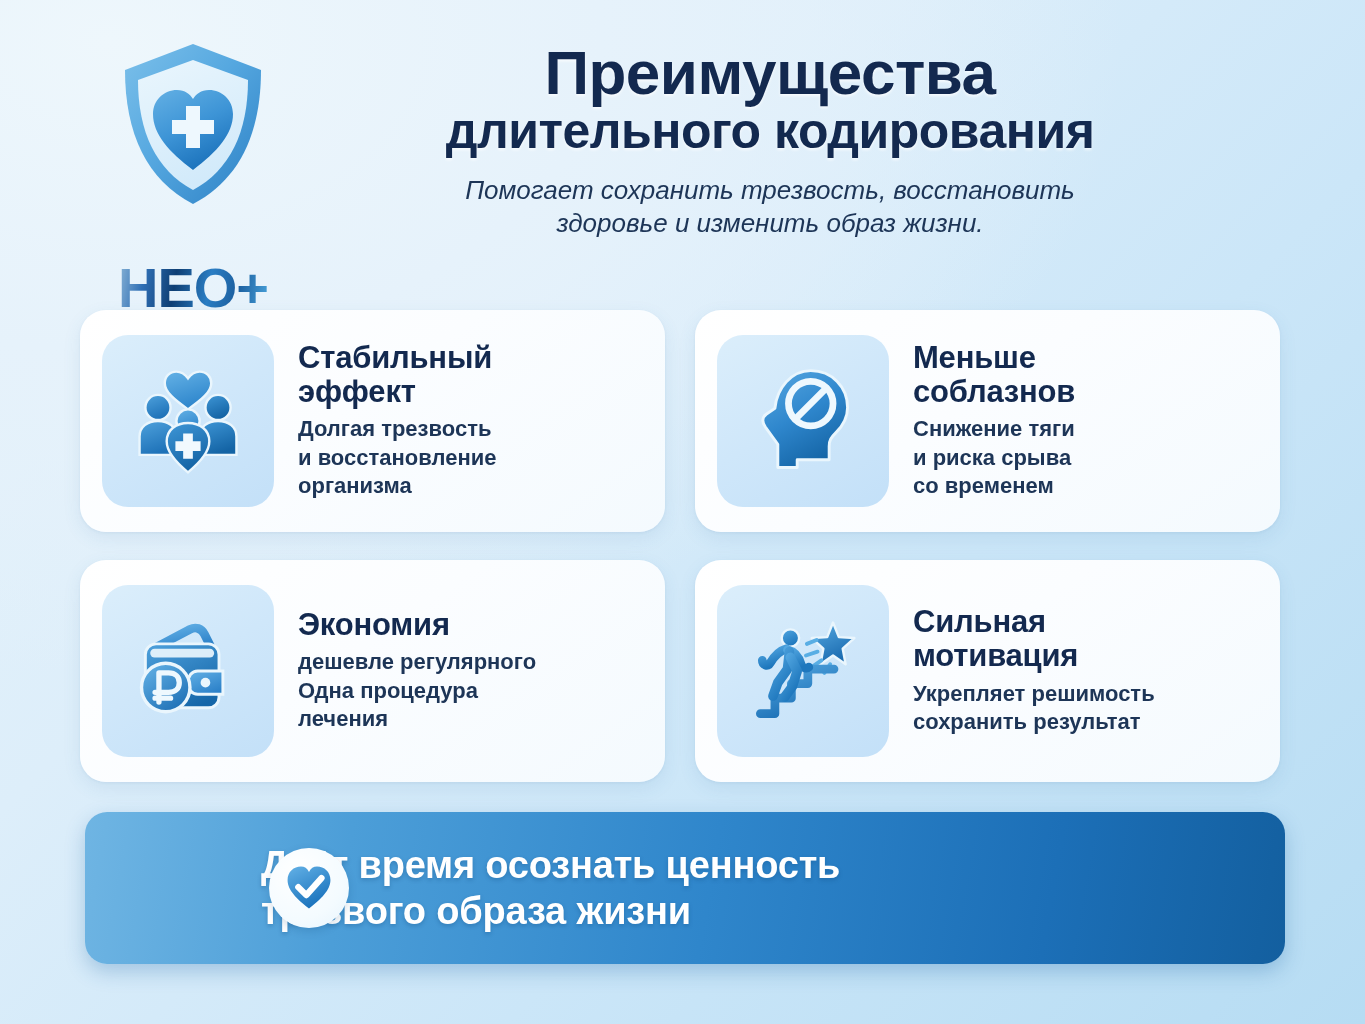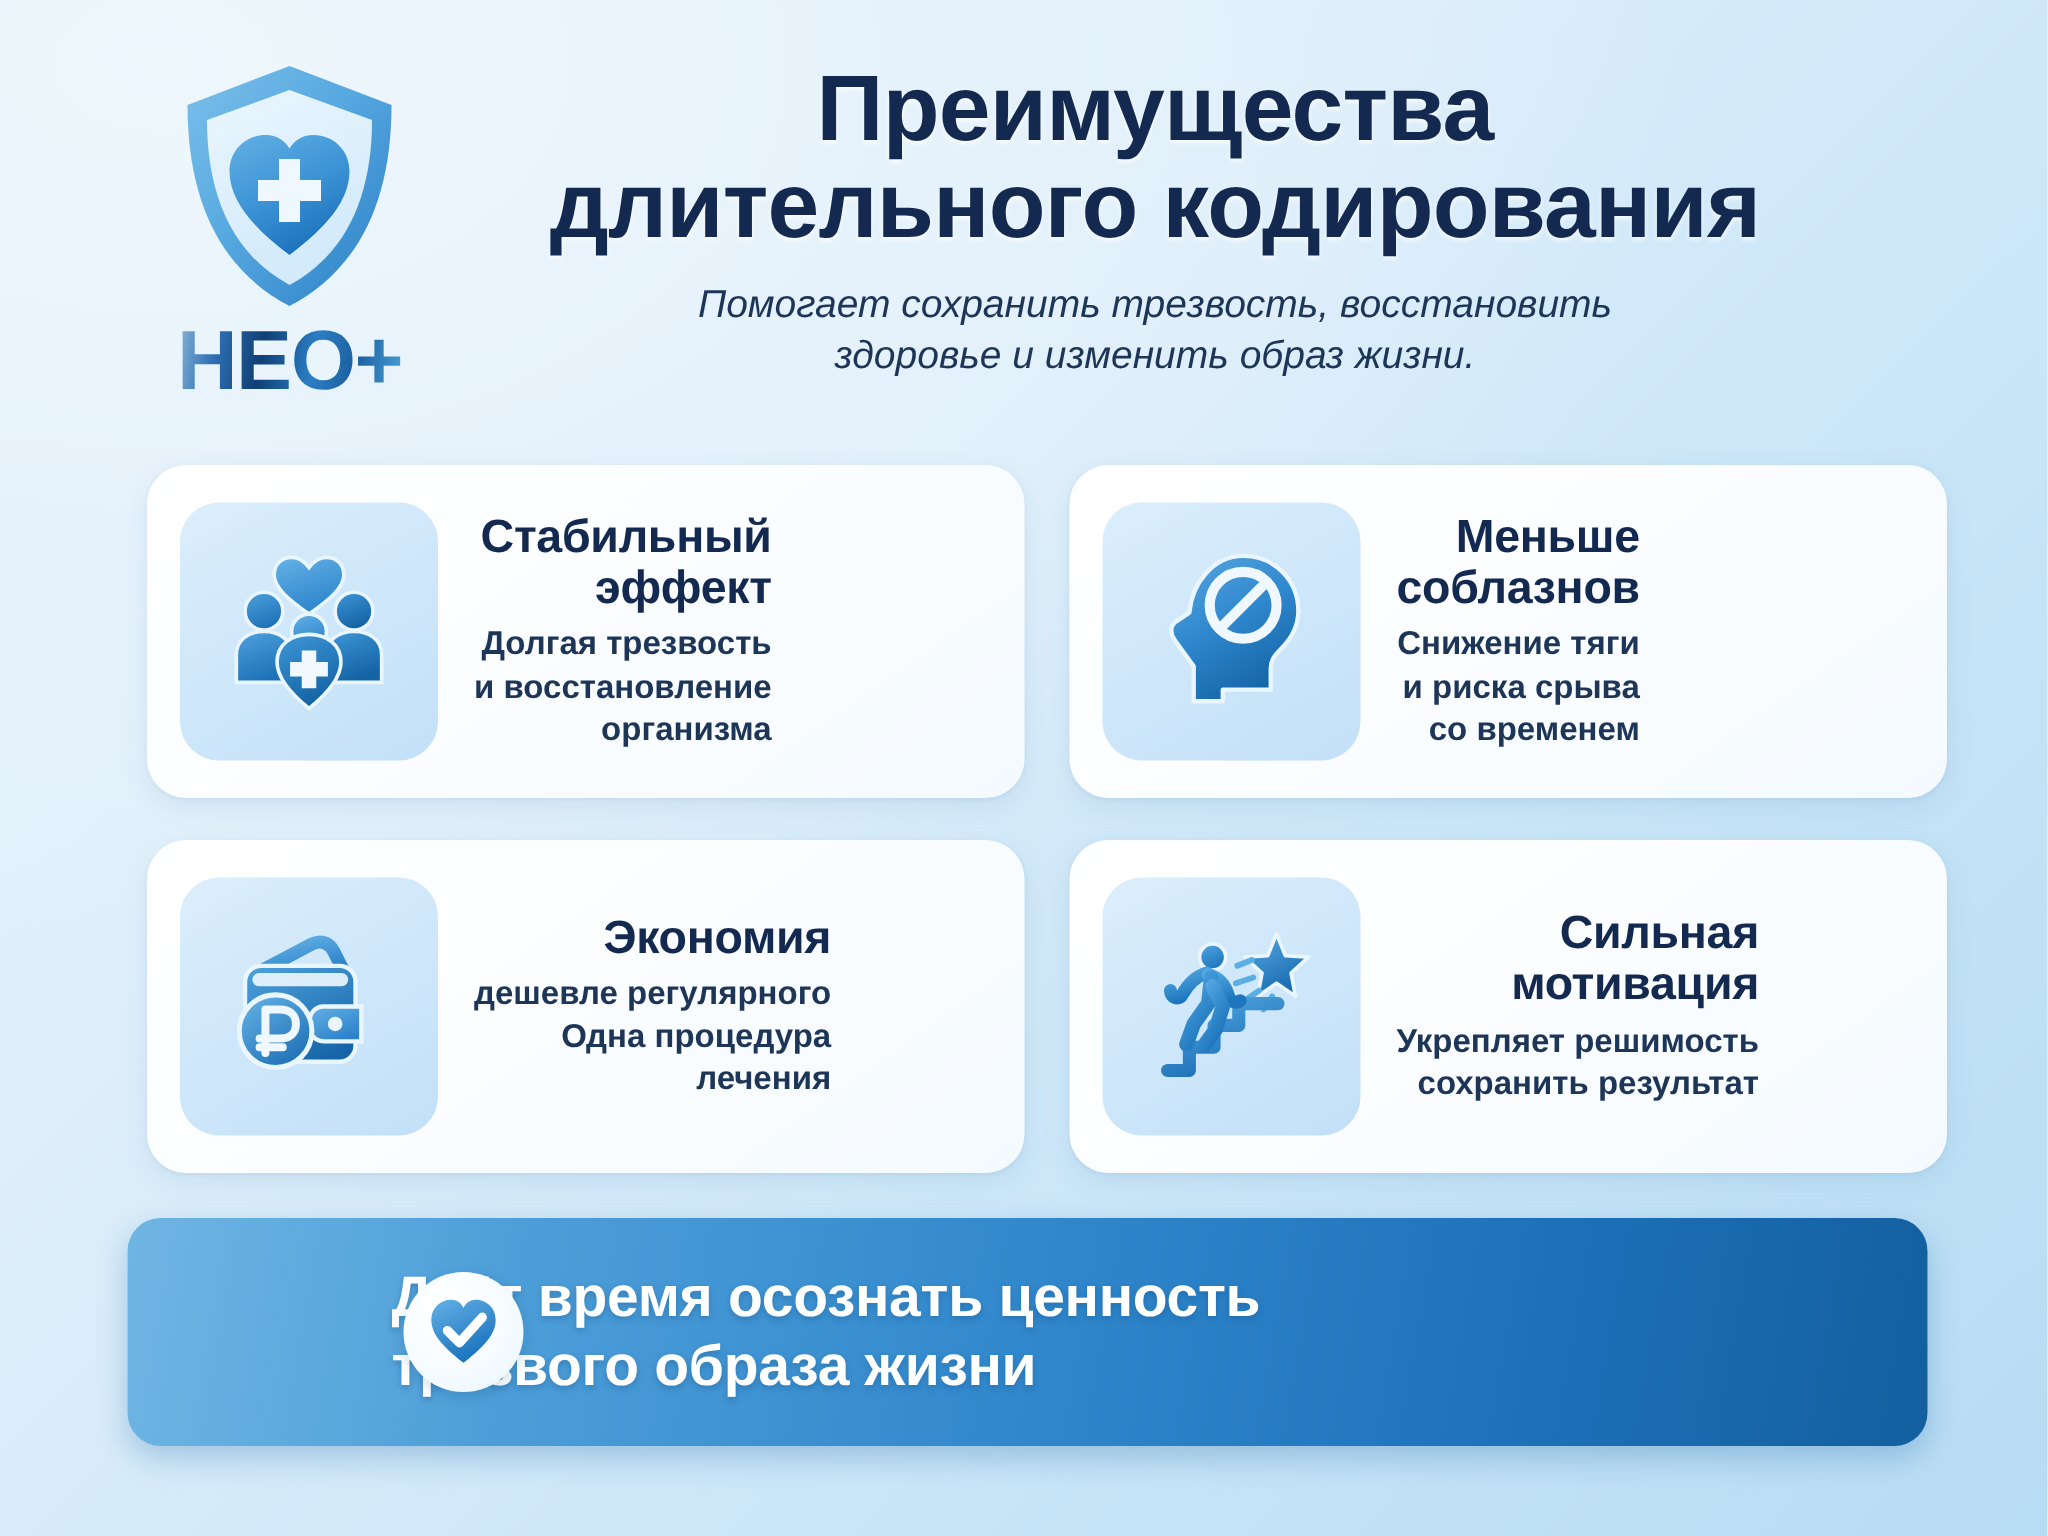--- a/index.html
+++ b/index.html
@@ -34,20 +34,21 @@
   }
 
   .brand {
     position: absolute;
     left: 78px;
     top: 38px;
     width: 230px;
     display: flex;
     flex-direction: column;
     align-items: center;
+    gap: 48px;
   }
   .brand-shield { width: 152px; height: 172px; display:block; }
   .brand-word {
     margin-top: 2px;
     font-size: 56px;
     font-weight: 800;
     letter-spacing: -1px;
     line-height: 1;
     background: linear-gradient(100deg, #8fb8d8 0%, #2f6fb5 18%, #0f3f74 38%, #2b7ec4 60%, #1c5f9f 78%, #4aa5dd 100%);
     -webkit-background-clip: text;
@@ -66,46 +67,45 @@
   .poster-title {
     margin: 0;
     font-size: 62px;
     line-height: 1.05;
     font-weight: 800;
     color: #13294f;
     letter-spacing: -0.5px;
     text-shadow: 0 2px 3px rgba(255,255,255,0.75);
   }
   .poster-title .t-line { display: block; white-space: nowrap; }
-  .poster-title .t-line-2 { font-size: 62px; }
+  .poster-title .t-line-2 { font-size: 50px; }
 
   .poster-subtitle {
     margin: 16px auto 0;
     width: 760px;
     font-size: 26px;
     line-height: 1.3;
     font-weight: 400;
     color: #1d3557;
     text-align: center;
     font-style: italic;
   }
   .poster-subtitle .s-line { display: block; }
 
   
   .cards {
     position: absolute;
-    left: 98px;
+    left: 80px;
     top: 310px;
     width: 1200px;
     display: grid;
     grid-template-columns: 585px 585px;
     grid-template-rows: 222px 222px;
     column-gap: 30px;
     row-gap: 28px;
-    text-align: right;
   }
 
   .card {
     position: relative;
     box-sizing: border-box;
     border-radius: 26px;
     background: linear-gradient(145deg, #ffffff 0%, #fbfdff 45%, #f4fafe 100%);
     box-shadow: 0 6px 18px rgba(60,120,170,0.10), 0 1px 3px rgba(60,120,170,0.08);
     display: flex;
     align-items: center;

